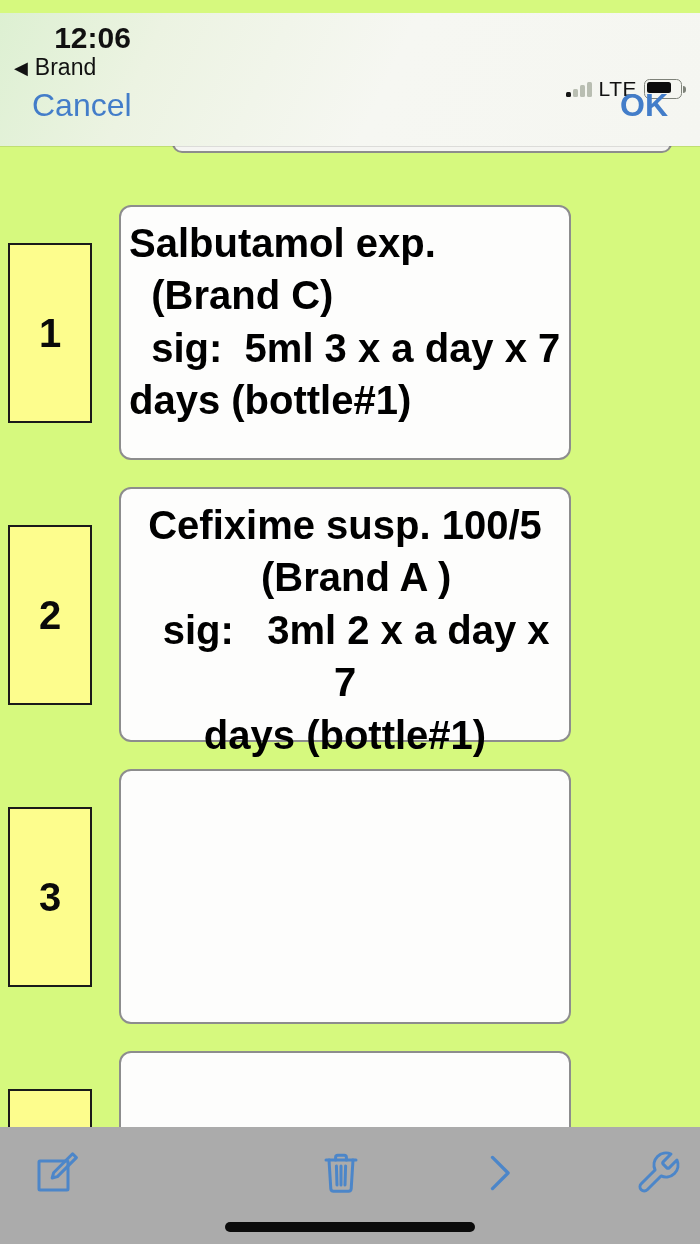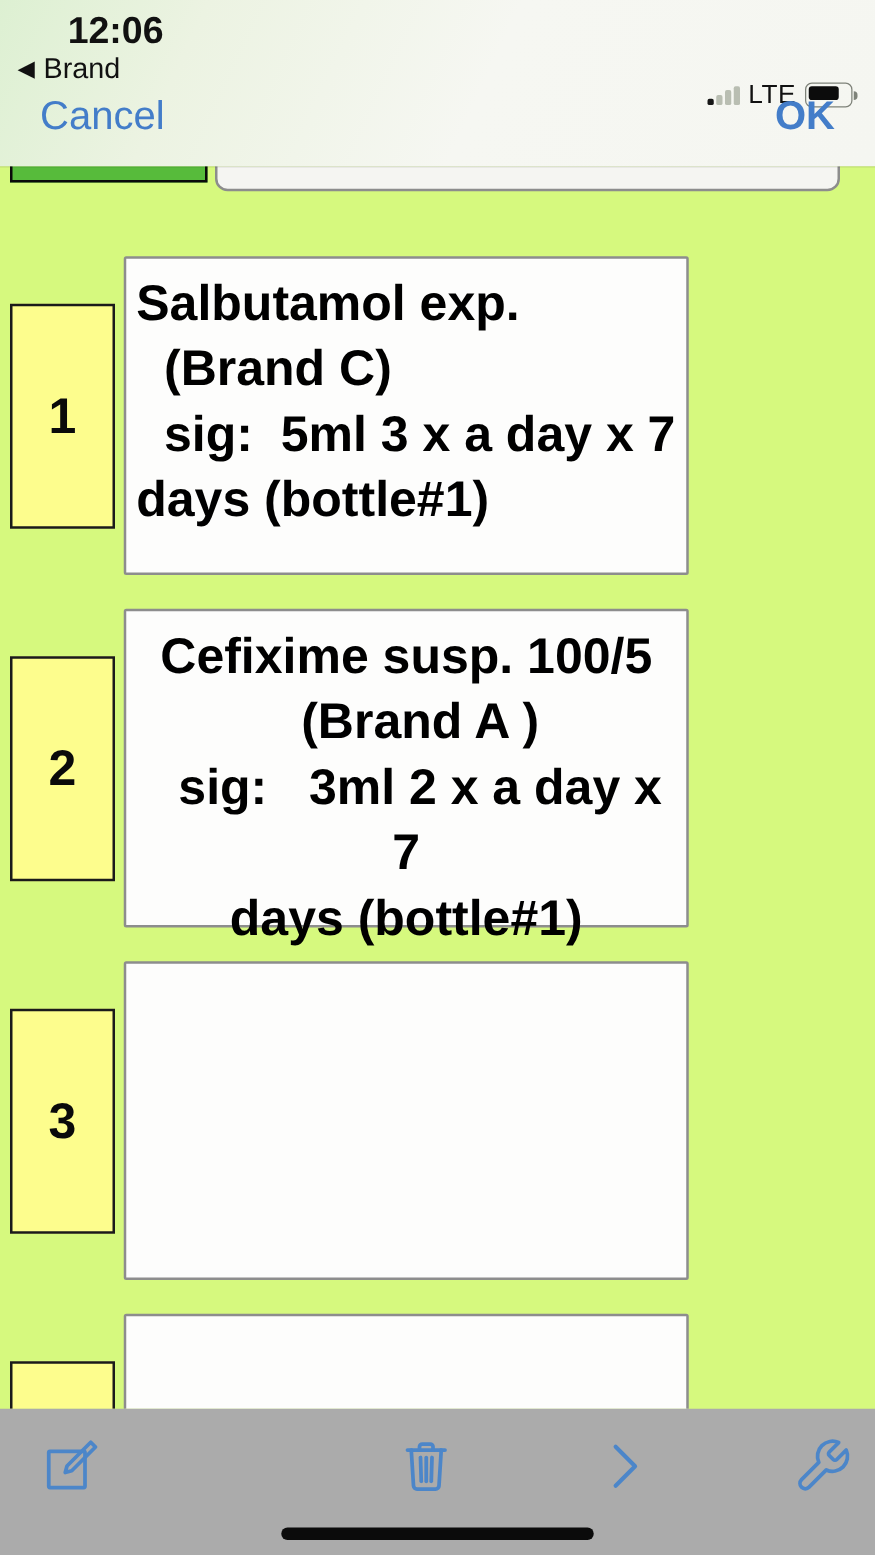--- a/index.html
+++ b/index.html
@@ -7,21 +7,21 @@
   body {
     font-family:"Liberation Sans", sans-serif;
     position:relative;
     width:700px; height:1244px;
     overflow:hidden;
     background:#d6f97e;
   }
 
   
   .header {
-    position:absolute; top:0; left:0; width:700px; height:133px;
+    position:absolute; top:13px; left:0; width:700px; height:133px;
     background:linear-gradient(115deg, #ddf0d2 0%, #ecf3e2 22%, #f6f7f2 55%, #f5f6f1 100%);
     box-shadow:0 1px 0 rgba(0,0,0,0.10);
     z-index:5;
   }
   .time {
     position:absolute; top:8px; left:0; width:185px;
     text-align:center; font-size:30px; font-weight:700; color:#111;
   }
   .back-crumb {
     position:absolute; top:41px; left:14px;
@@ -79,22 +79,22 @@
     border-radius:0 0 10px 10px;
   }
   .num-box {
     position:absolute; left:8px; width:84px; height:180px;
     background:#fdfd8d; border:2px solid #1a1a1a;
     display:flex; align-items:center; justify-content:center;
     font-size:40px; font-weight:700; color:#0a0a0a;
     cursor:pointer;
   }
   .rx-card {
-    position:absolute; left:99px; width:452px; height:255px;
-    background:#fdfdfc; border:2px solid #8d8d8d; border-radius:2px;
+    position:absolute; left:119px; width:452px; height:255px;
+    background:#fdfdfc; border:2px solid #8d8d8d; border-radius:12px;
     cursor:text;
   }
   .rx-text {
     padding:10px 8px;
     font-size:40px; line-height:1.31; font-weight:700; color:#000;
     white-space:pre-wrap; word-break:break-word;
   }
   .r1c{top:72px;}  .r1n{top:110px;}
   .r2c{top:354px;text-align:center;} .r2n{top:392px;}
   .r3c{top:636px;} .r3n{top:674px;}

